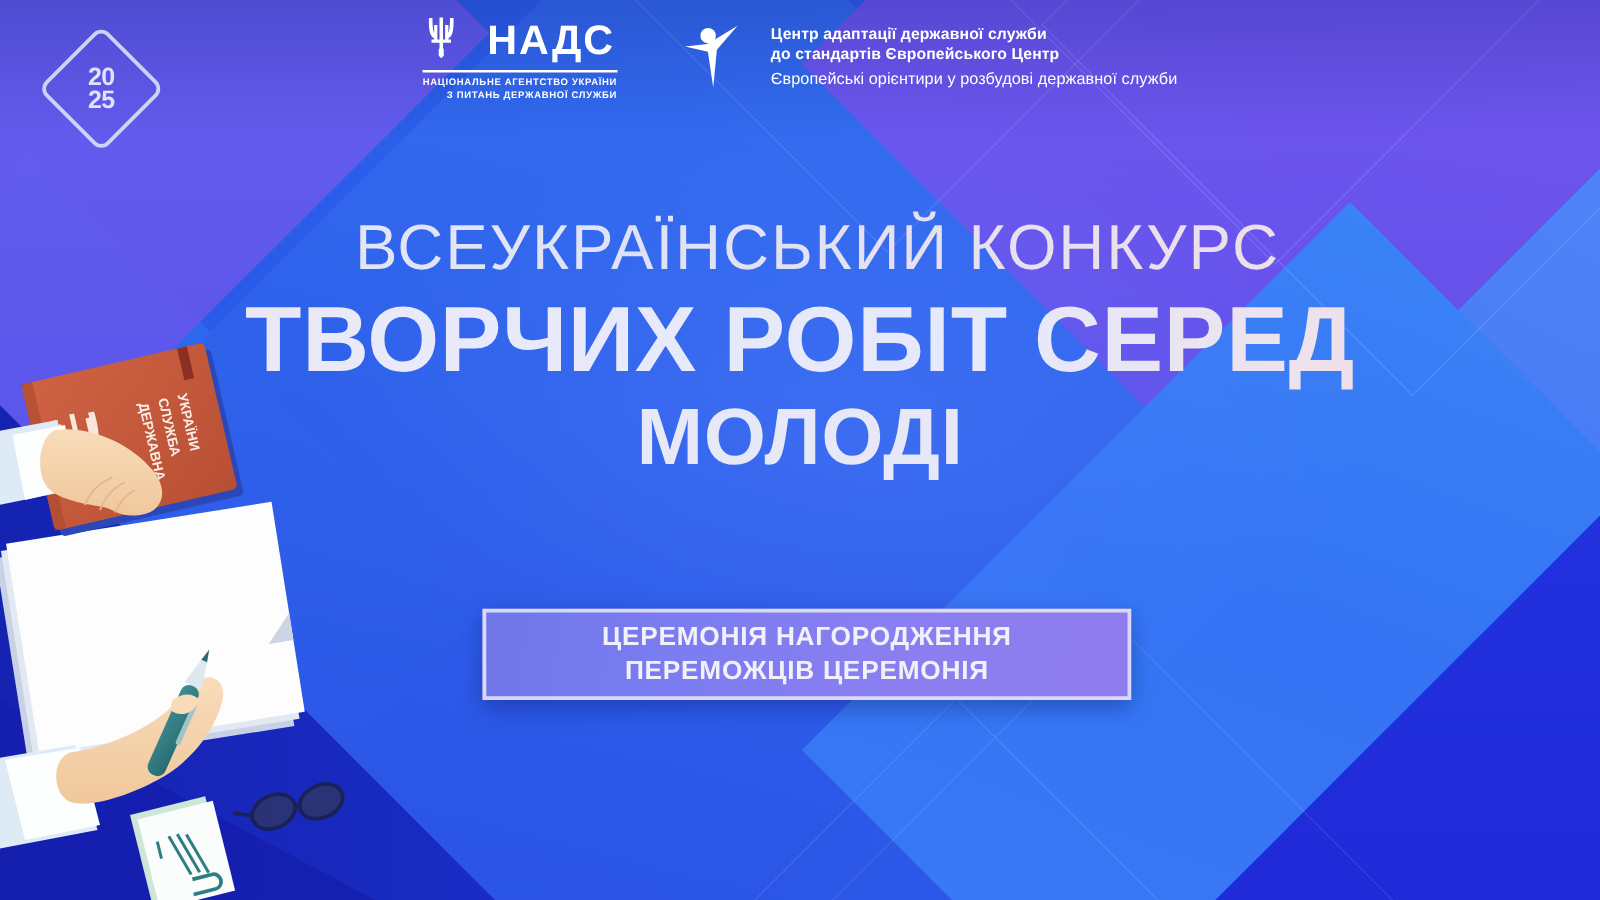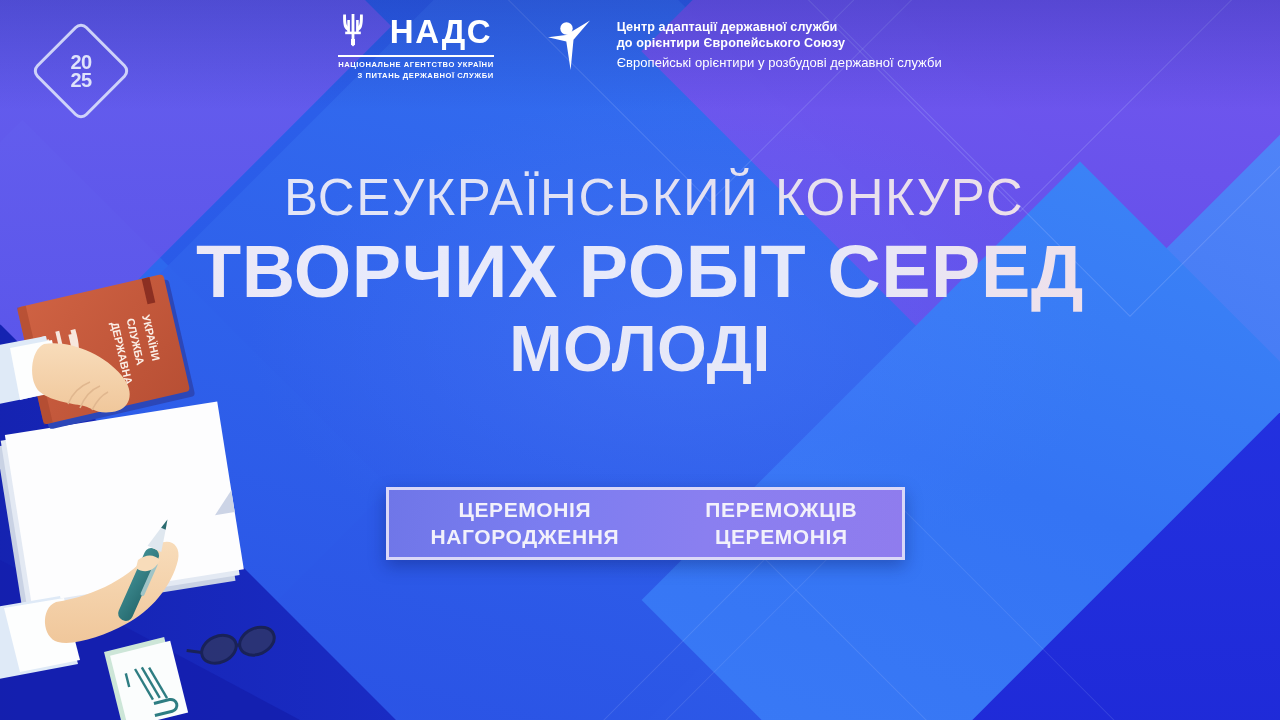--- a/index.html
+++ b/index.html
@@ -185,21 +185,21 @@
     line-height:1.12;
   }
 
   
   .banner{
     position:absolute; left:386px; top:487px;
     width:519px; height:73px;
     border:3px solid rgba(226,224,248,.92);
     background:linear-gradient(100deg,#6f76e8 0%,#7b7df0 30%,#8a7ff0 62%,#8f7cee 100%);
     box-shadow:0 6px 16px rgba(10,20,90,.35);
-    display:flex; flex-direction:row; align-items:center; justify-content:center;
+    display:flex; flex-direction:column; align-items:center; justify-content:center;
     z-index:6;
   }
   .banner div{
     color:#f2f1fb; font-weight:bold; font-size:21px;
     letter-spacing:.6px; line-height:1.28; text-align:center;
   }
 
   
   .illus{ position:absolute; left:0; bottom:0; width:300px; height:460px; z-index:5; }
   .illus svg{ display:block; }
@@ -268,21 +268,21 @@
       <span>
         <svg width="46" height="54" viewBox="0 0 46 54" aria-hidden="true">
           <g fill="#ffffff">
             <circle cx="20.5" cy="11.5" r="6.2"></circle>
             <path d="M44 3.5 27.5 22.8 24.6 53l-4.3-28.6L2 20.2l18-2.1z"></path>
           </g>
         </svg>
       </span>
       <div class="cad-text">
         <div class="cad-l1">Центр адаптації державної служби</div>
-        <div class="cad-l2">до орієнтири Європейського Союзу</div>
+        <div class="cad-l2">до стандартів Європейського Центр</div>
         <div class="cad-l3">Європейські орієнтири у розбудові державної служби</div>
       </div>
     </div>
   </div>
 
   <div class="titles">
     <div class="t-line1">ВСЕУКРАЇНСЬКИЙ КОНКУРС</div>
     <div class="t-line2">ТВОРЧИХ РОБІТ СЕРЕД</div>
     <div class="t-line3">МОЛОДІ</div>
   </div>

